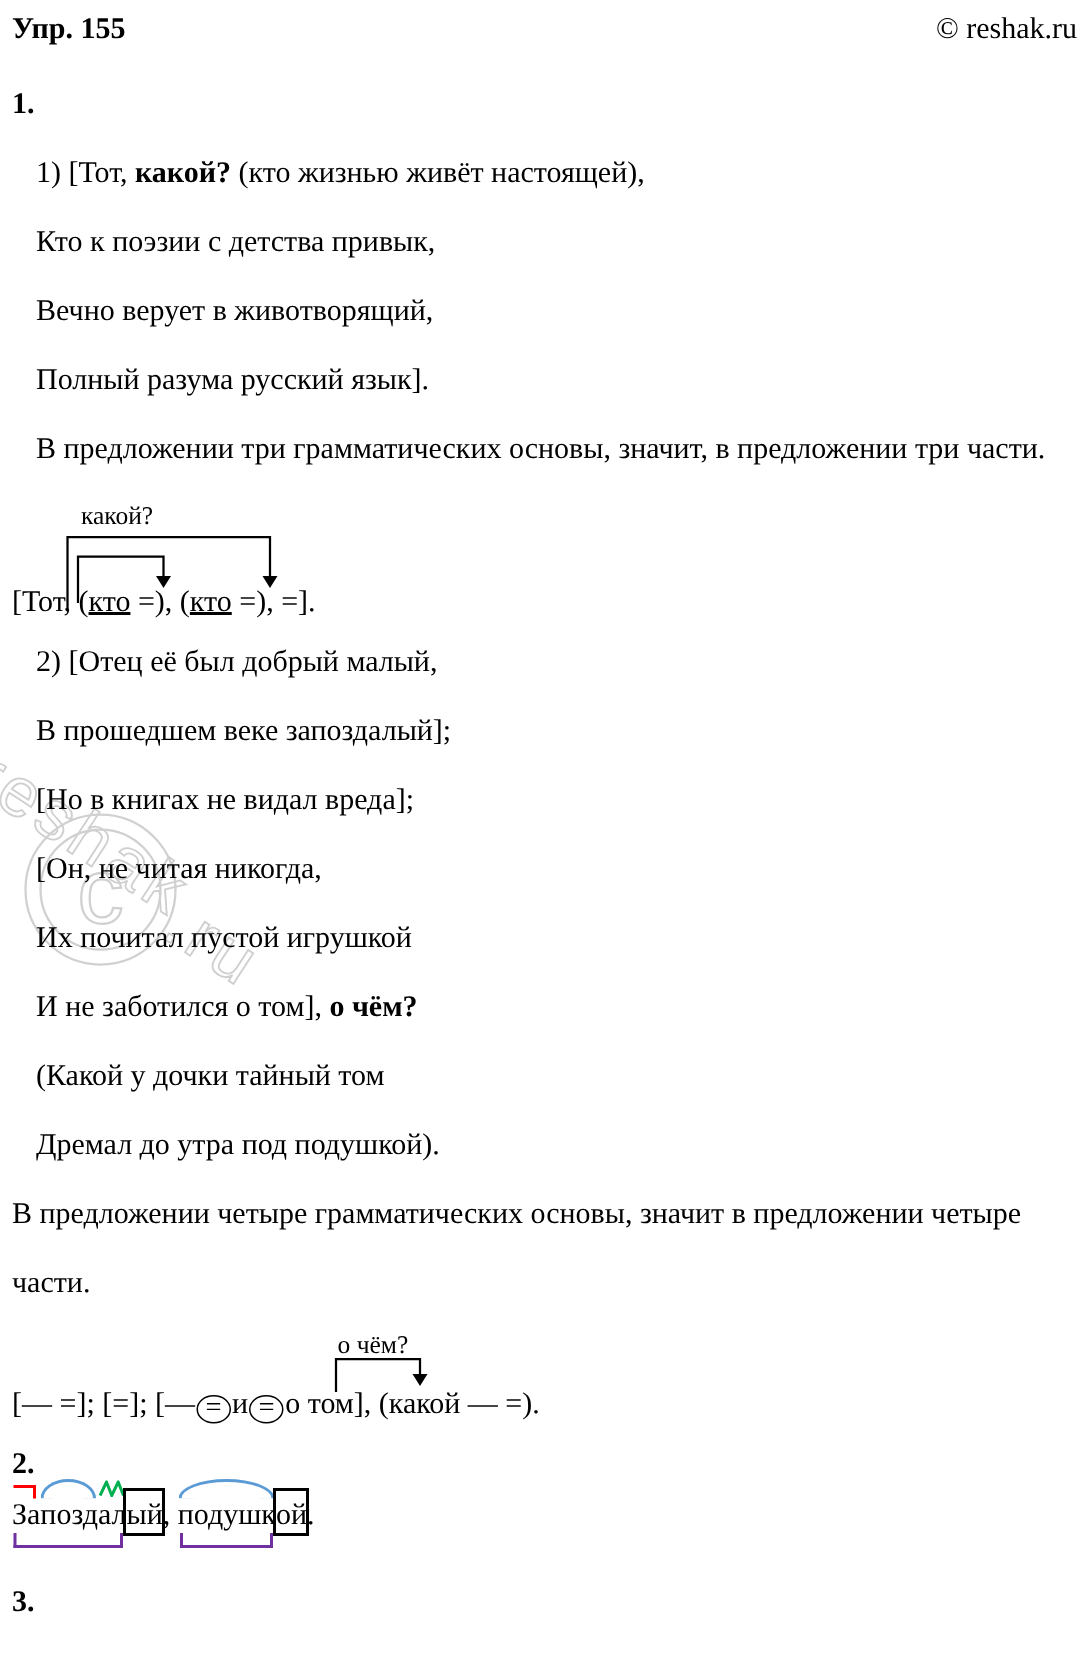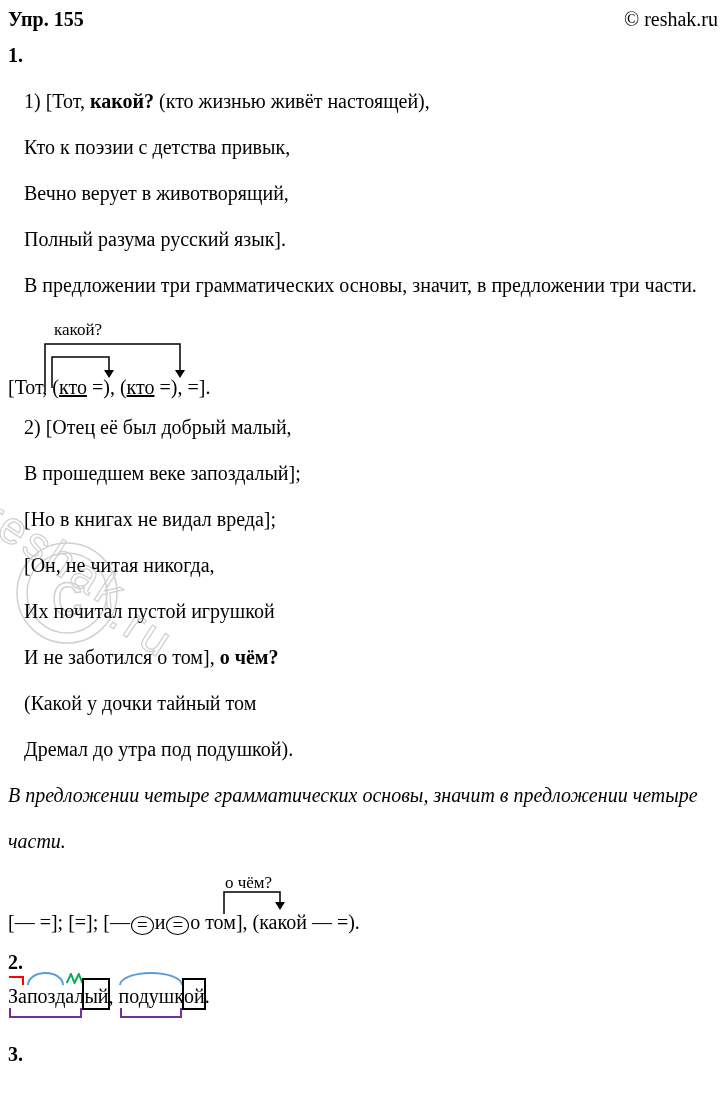--- a/index.html
+++ b/index.html
@@ -11,26 +11,26 @@
     padding: 8px 4px 0 8px;
     overflow: hidden;
     background: #ffffff;
     color: #000000;
     font-family: "Liberation Serif", "DejaVu Serif", serif;
     font-size: 20px;
   }
   .content { position: relative; z-index: 1; }
 
   
-  .hdr { display: flex; justify-content: space-between; align-items: flex-start; margin-bottom: 14px; line-height: 22px; }
+  .hdr { display: flex; justify-content: space-between; align-items: flex-start; margin-bottom: 28px; line-height: 22px; }
   .hdr-left { font-weight: bold; }
   .sec-label { font-weight: bold; line-height: 22px; margin: 0 0 24px; }
   .tline { line-height: 22px; margin: 0 16px 24px; white-space: pre-wrap; }
   .tline b { font-weight: bold; }
-  .tline--wrap { line-height: 46px; margin: -12px 0 12px; max-width: 712px; font-style: italic; }
+  .tline--wrap { line-height: 46px; margin: -12px 0 12px; max-width: 712px; }
   .mb12 { margin-bottom: 12px; }
   .mb20 { margin-bottom: 20px; }
 
   
   .scheme1 { margin: 0 0 18px; }
   .sch1-q { font-size: 17px; line-height: 20px; margin-left: 46px; }
   .sch1-line { position: relative; padding-top: 36px; line-height: 22px; }
   .sch1-svg { position: absolute; left: 0; top: 0; pointer-events: none; }
   .u { text-decoration: underline; text-align: center; }
 

